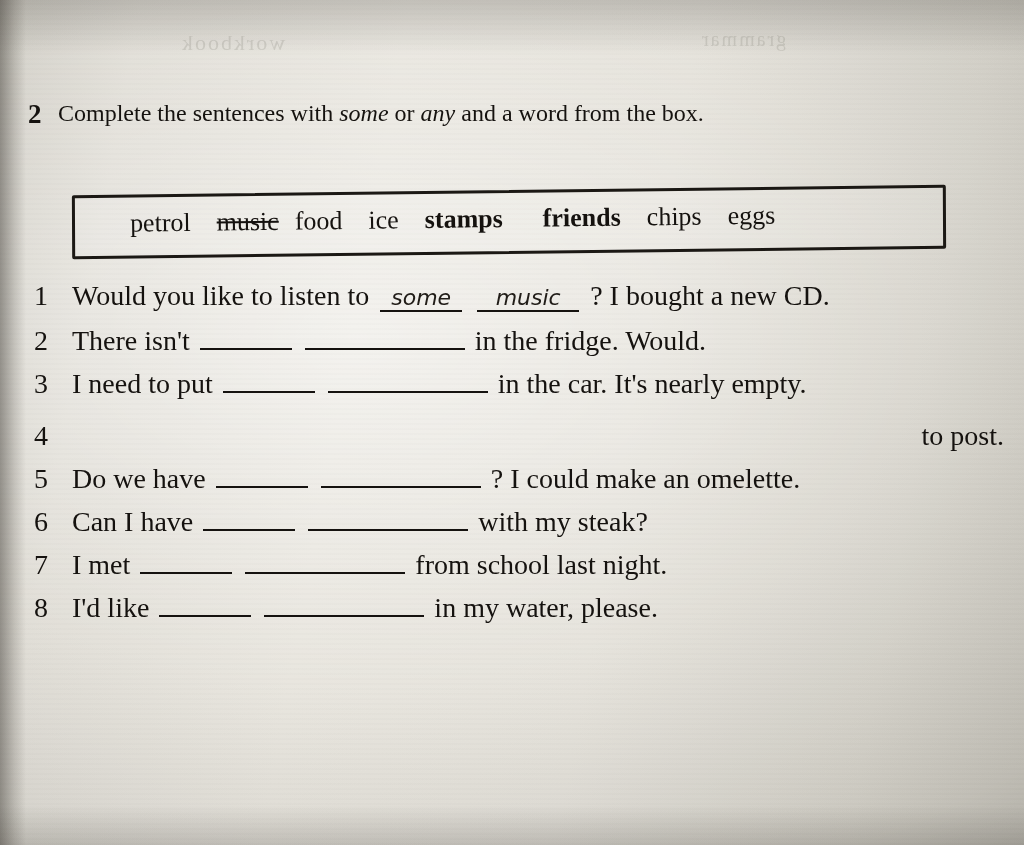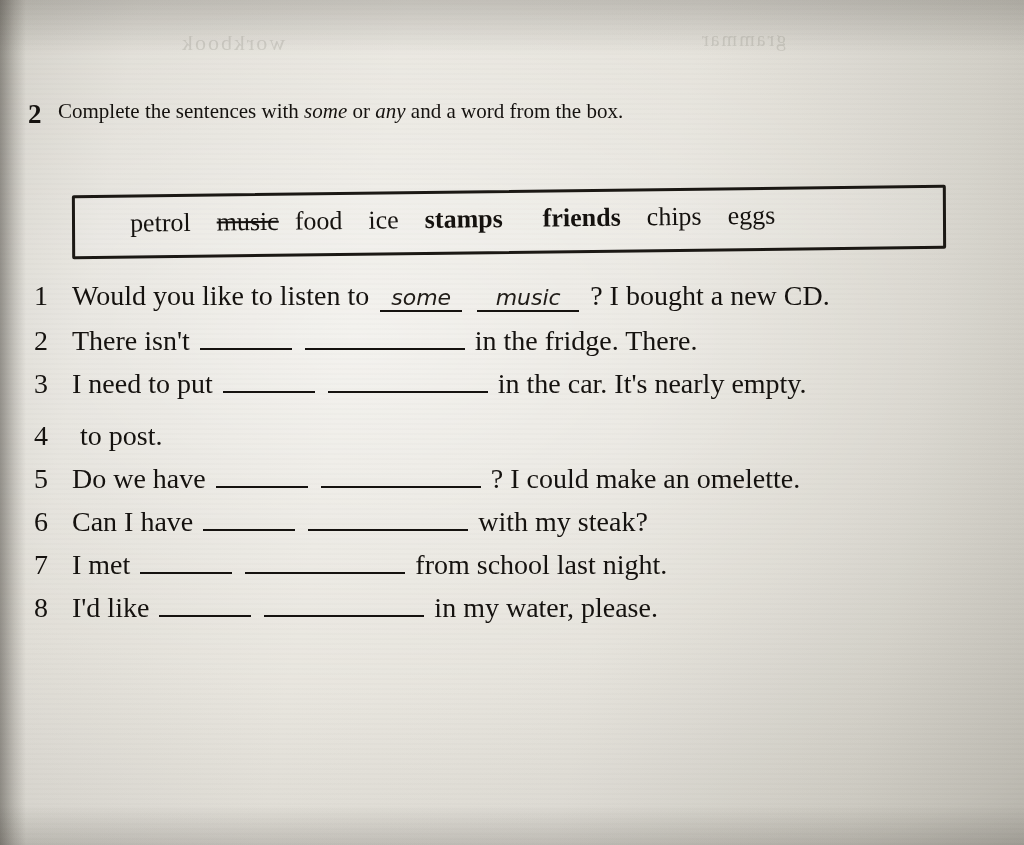--- a/index.html
+++ b/index.html
@@ -92,21 +92,21 @@
     align-items: flex-start;
   }
   .ex-num {
     font-weight: bold;
     font-size: 27px;
     line-height: 1.25;
     width: 30px;
     flex: 0 0 30px;
   }
   .ex-text {
-    font-size: 21px;
+    font-size: 24px;
     line-height: 1.3;
     max-width: 840px;
   }
   .ital { font-style: italic; }
 
   
   .wordbox {
     position: absolute;
     left: 72px;
     top: 190px;
@@ -219,33 +219,33 @@
     <div class="items" id="items">
         <div class="item">
           <span class="num">1</span>
           <span class="body">
             <span class="sent-line"><span>Would you like to listen to </span><span class="hand a1">some</span> <span class="hand a2">music</span> <span>? I bought a new CD.</span></span>
           </span>
         </div>
         <div class="item">
           <span class="num">2</span>
           <span class="body">
-            <span class="sent-line"><span>There isn't </span><span class="blank short"></span> <span class="blank long"></span> <span>in the fridge. There.</span></span>
+            <span class="sent-line"><span>There isn't </span><span class="blank short"></span> <span class="blank long"></span> <span>in the fridge. Would.</span></span>
           </span>
         </div>
         <div class="item">
           <span class="num">3</span>
           <span class="body">
             <span class="sent-line"><span>I need to put </span><span class="blank short"></span> <span class="blank long"></span> <span>in the car. It's nearly empty.</span></span>
           </span>
         </div>
         <div class="item">
           <span class="num">4</span>
           <span class="body">
-            <span class="cont" style="margin-left: 8px; margin-top: 10px;">to post.</span>
+            <span class="cont" style="margin-left: 16px; margin-top: 10px; text-align: right;">to post.</span>
           </span>
         </div>
         <div class="item">
           <span class="num">5</span>
           <span class="body">
             <span class="sent-line"><span>Do we have </span><span class="blank short"></span> <span class="blank long"></span> <span>? I could make an omelette.</span></span>
           </span>
         </div>
         <div class="item">
           <span class="num">6</span>

